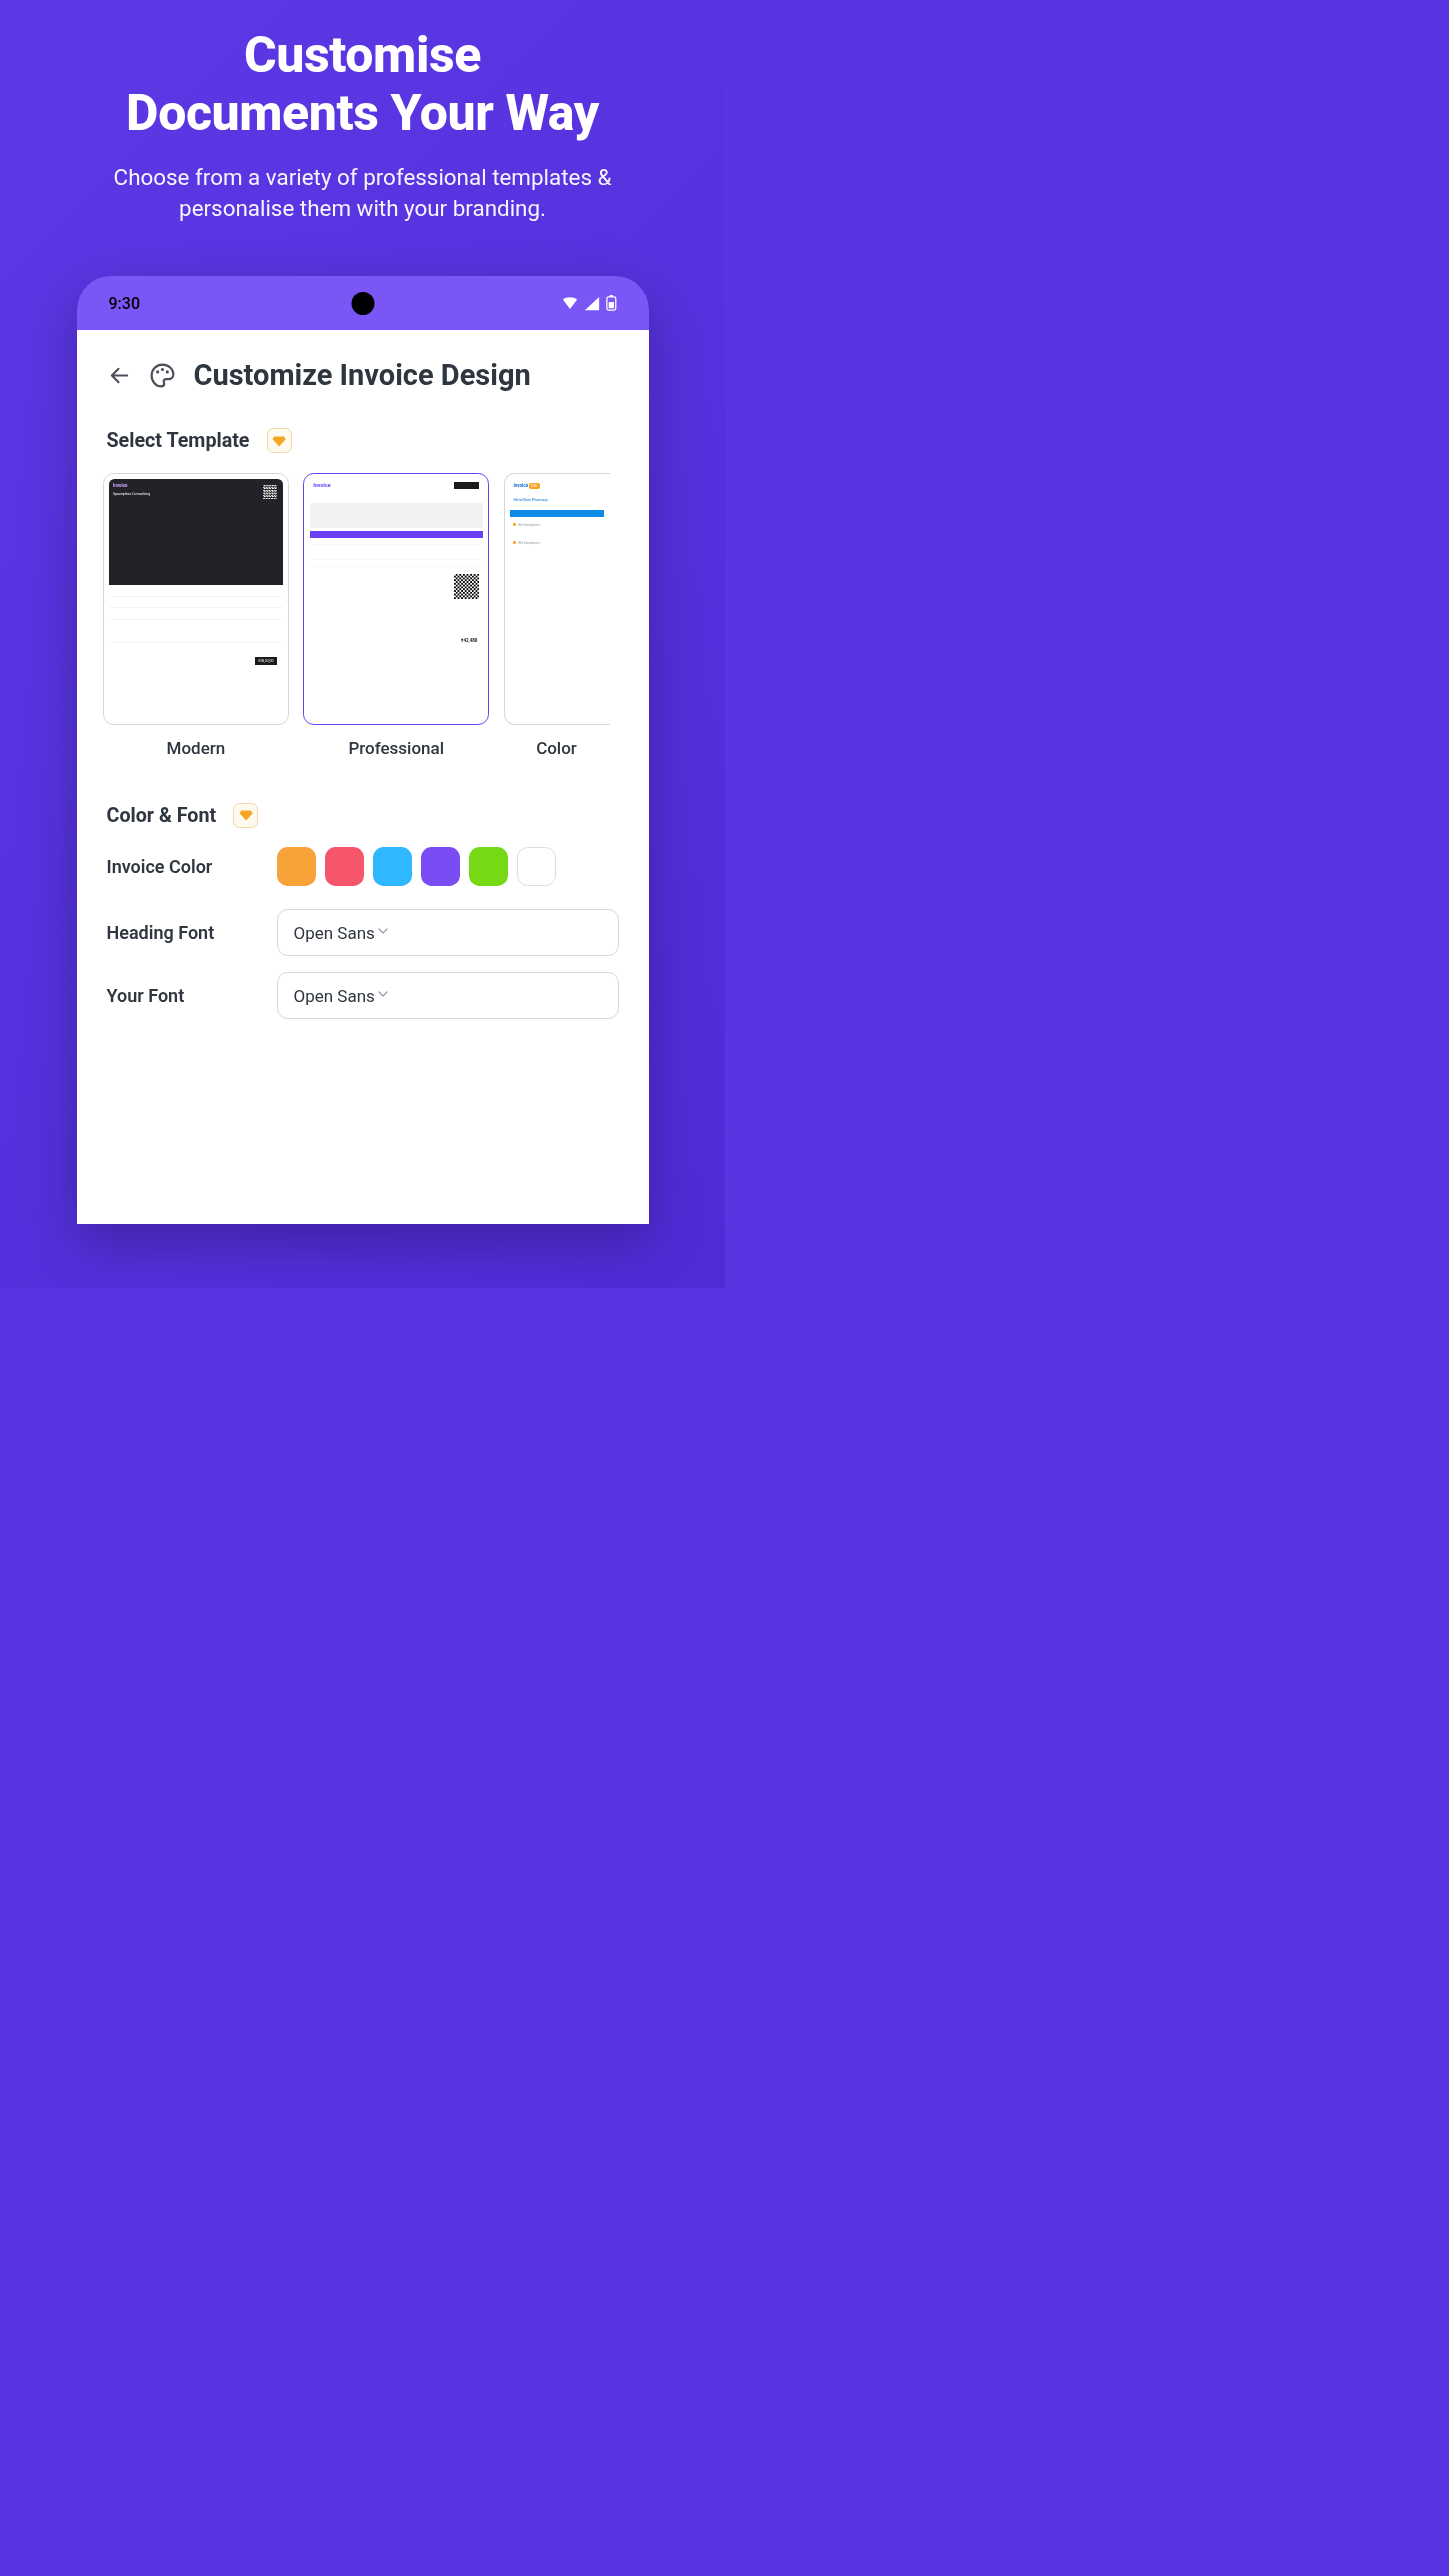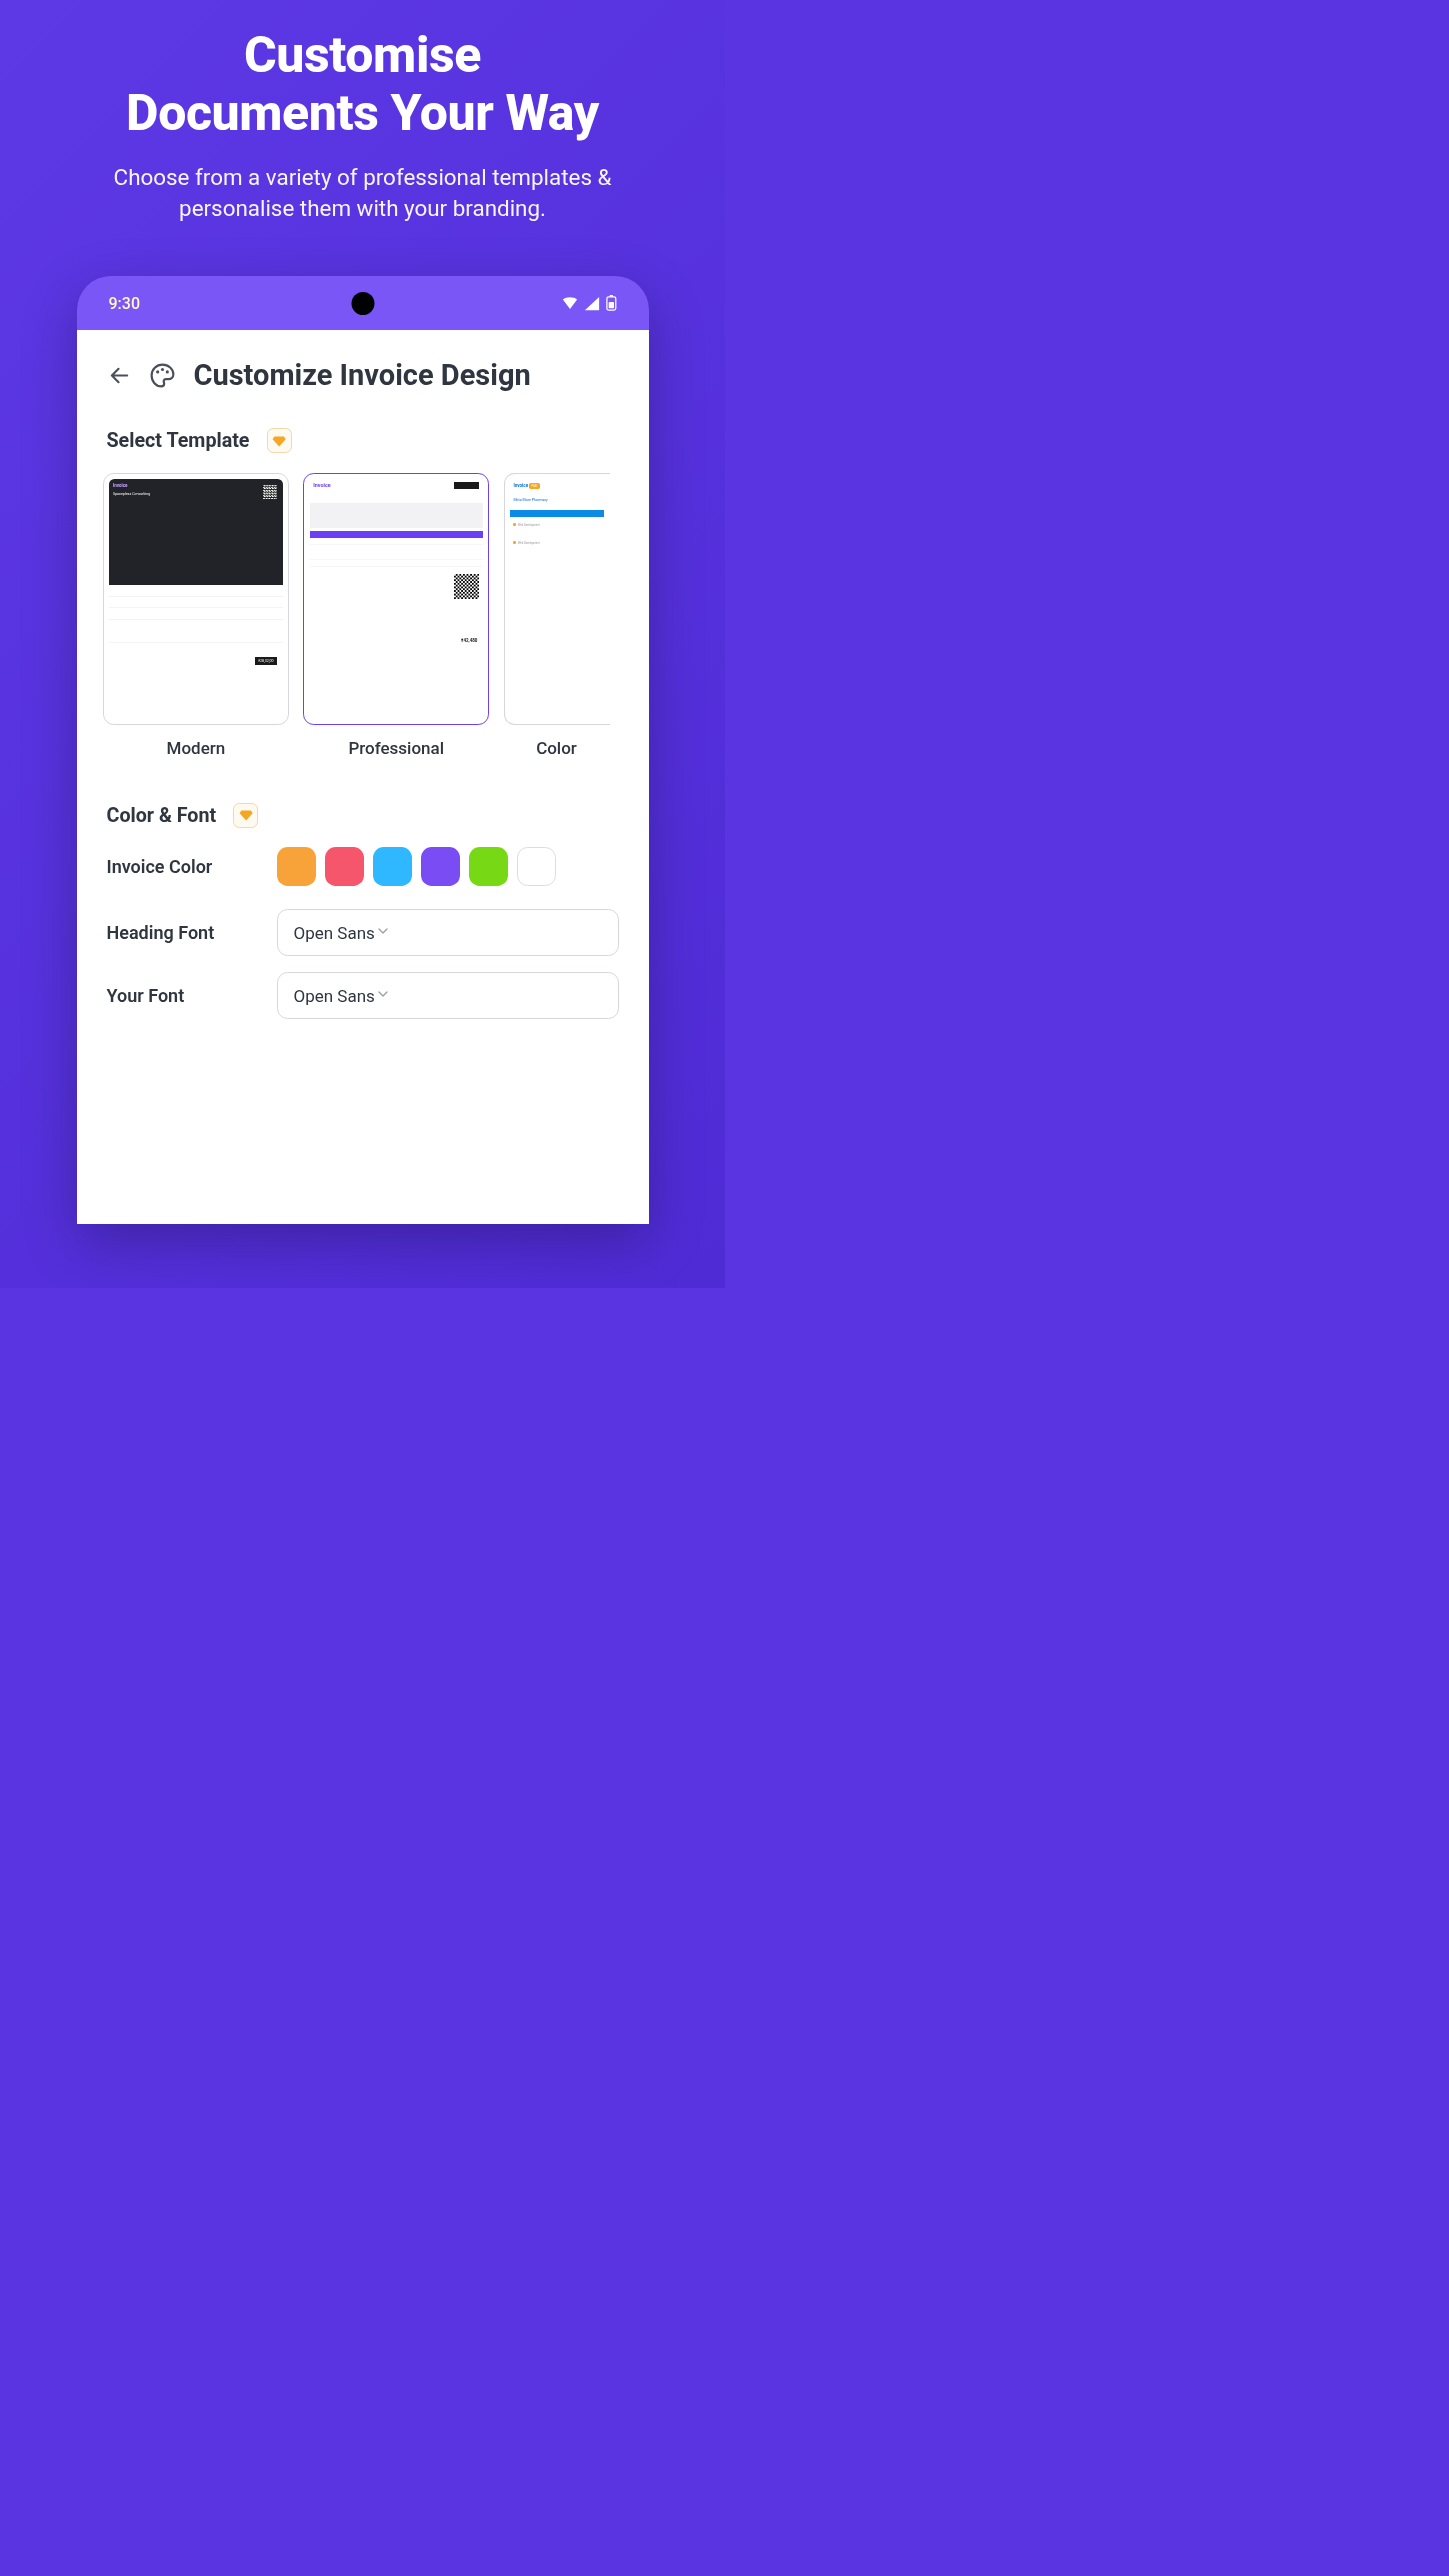--- a/index.html
+++ b/index.html
@@ -44,21 +44,21 @@
   border-radius: 34px 34px 0 0;
   box-shadow: 0 18px 54px rgba(0,0,0,0.25);
   overflow: hidden;
 }
 .statusbar {
   height: 54px;
   display: flex;
   align-items: center;
   justify-content: space-between;
   padding: 0 32px;
-  color: #fef9c3;
+  color: #000000;
   position: relative;
 }
 .statusbar .time { font-size: 16px; font-weight: 500; }
 .statusbar .notch {
   position: absolute;
   left: 50%;
   transform: translateX(-50%);
   width: 23px;
   height: 23px;
   background: #000;

